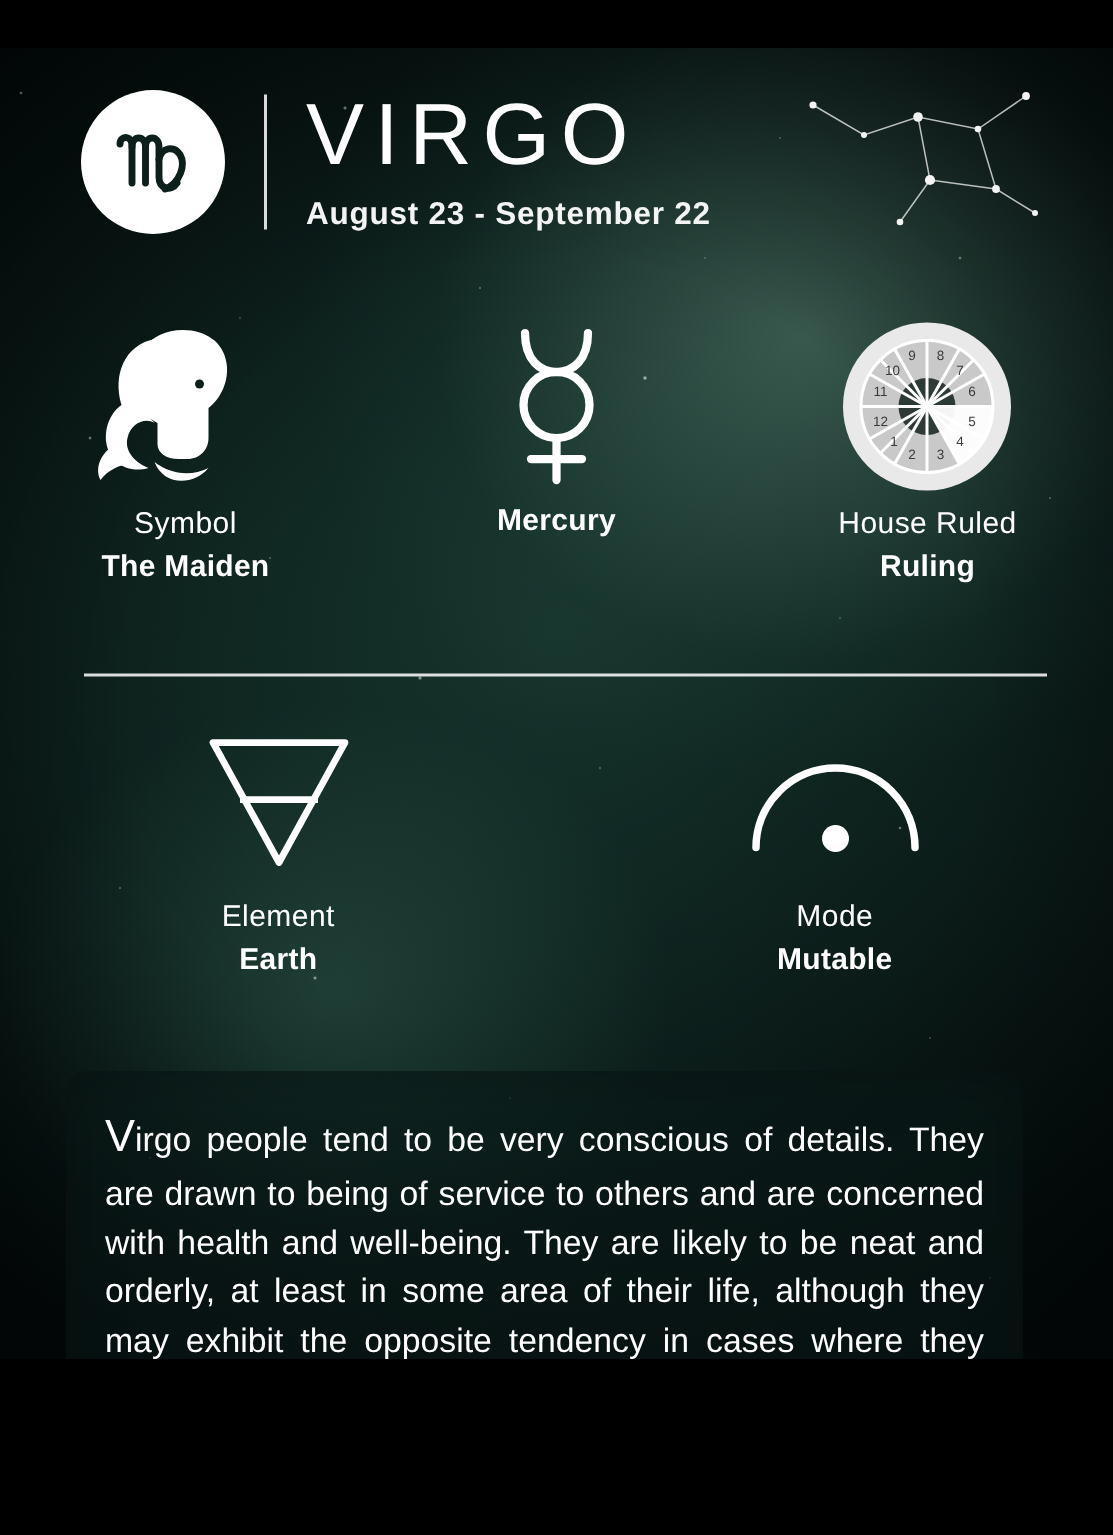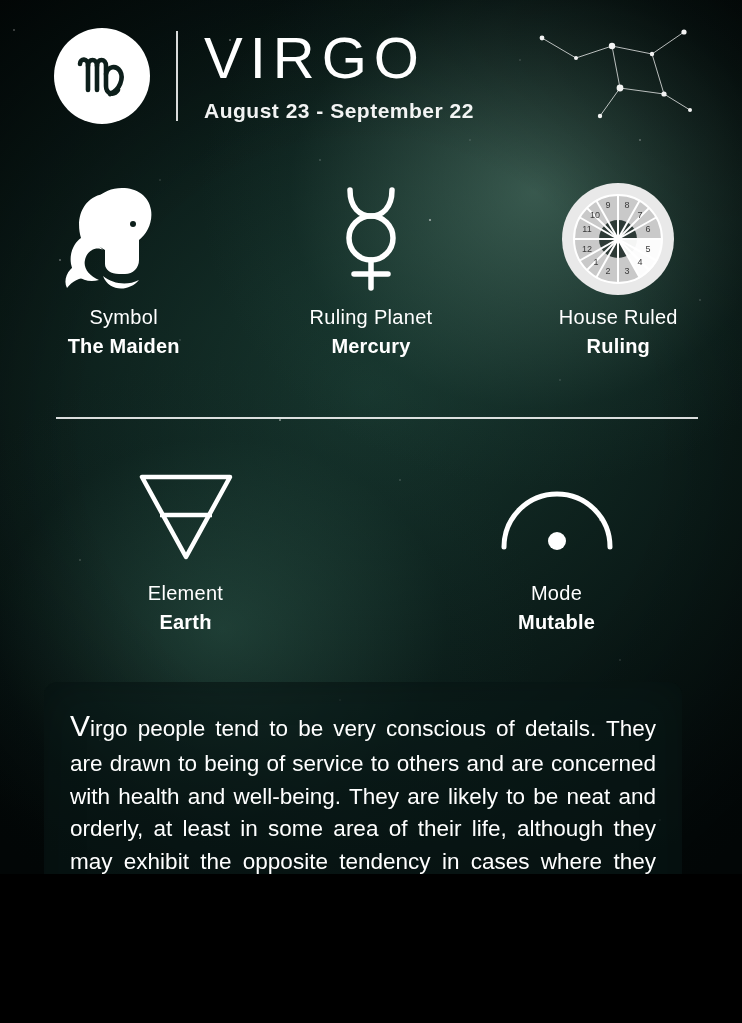--- a/index.html
+++ b/index.html
@@ -13,20 +13,21 @@
   #card {
     position: relative;
     width: 742px;
     height: 874px;
     overflow: hidden;
     background:
       radial-gradient(ellipse 60% 45% at 72% 22%, rgba(120,170,150,0.40) 0%, rgba(40,80,70,0.12) 55%, rgba(0,0,0,0) 75%),
       radial-gradient(ellipse 55% 40% at 30% 72%, rgba(70,130,110,0.32) 0%, rgba(20,50,45,0.10) 55%, rgba(0,0,0,0) 78%),
       radial-gradient(ellipse 80% 60% at 50% 45%, rgba(30,70,60,0.55) 0%, rgba(8,22,20,0.85) 70%, rgba(3,10,10,1) 100%),
       linear-gradient(160deg, #0b1a17 0%, #10251f 35%, #0a1714 70%, #050d0c 100%);
+    margin-top: 32px;
   }
   
   #stars {
     position: absolute;
     inset: 0;
     background-image:
       radial-gradient(1.2px 1.2px at 14px 30px, rgba(255,255,255,0.85), transparent),
       radial-gradient(1px 1px at 120px 90px, rgba(255,255,255,0.6), transparent),
       radial-gradient(1.4px 1.4px at 230px 40px, rgba(255,255,255,0.75), transparent),
       radial-gradient(1px 1px at 320px 160px, rgba(255,255,255,0.5), transparent),
@@ -104,21 +105,21 @@
     opacity: 0.95;
   }
 
   
   .grid {
     position: absolute;
     left: 0; right: 0;
     display: flex;
   }
   .grid.row1 { top: 180px; }
-  .grid.row2 { top: 456px; }
+  .grid.row2 { top: 442px; }
   .cell {
     flex: 1 1 0;
     display: flex;
     flex-direction: column;
     align-items: center;
     color: #fff;
     text-align: center;
   }
   .cell .art {
     height: 118px;
@@ -239,21 +240,20 @@
         <div class="art">
           <svg width="110" height="118" viewBox="0 0 110 118" aria-hidden="true">
             <g fill="none" stroke="#ffffff" stroke-width="5.5" stroke-linecap="round">
               <path d="M34 10 C34 28, 44 36, 55 36 C66 36, 76 28, 76 10"></path>
               <circle cx="55" cy="58" r="22"></circle>
               <line x1="55" y1="80" x2="55" y2="108"></line>
               <line x1="38" y1="94" x2="72" y2="94"></line>
             </g>
           </svg>
         </div>
-        <div class="label">Ruling Planet</div>
         <div class="value">Mercury</div>
       </div>
 
       <div class="cell">
         <div class="art">
           <svg width="118" height="118" viewBox="0 0 118 118" aria-hidden="true">
             <circle cx="59" cy="59" r="56" fill="#e9e9e9"></circle>
             <circle cx="59" cy="59" r="44" fill="#c9c9c9" stroke="#ffffff" stroke-width="2"></circle>
             <circle cx="59" cy="59" r="19" fill="#2d3a36"></circle>
             <g stroke="#ffffff" stroke-width="2">

